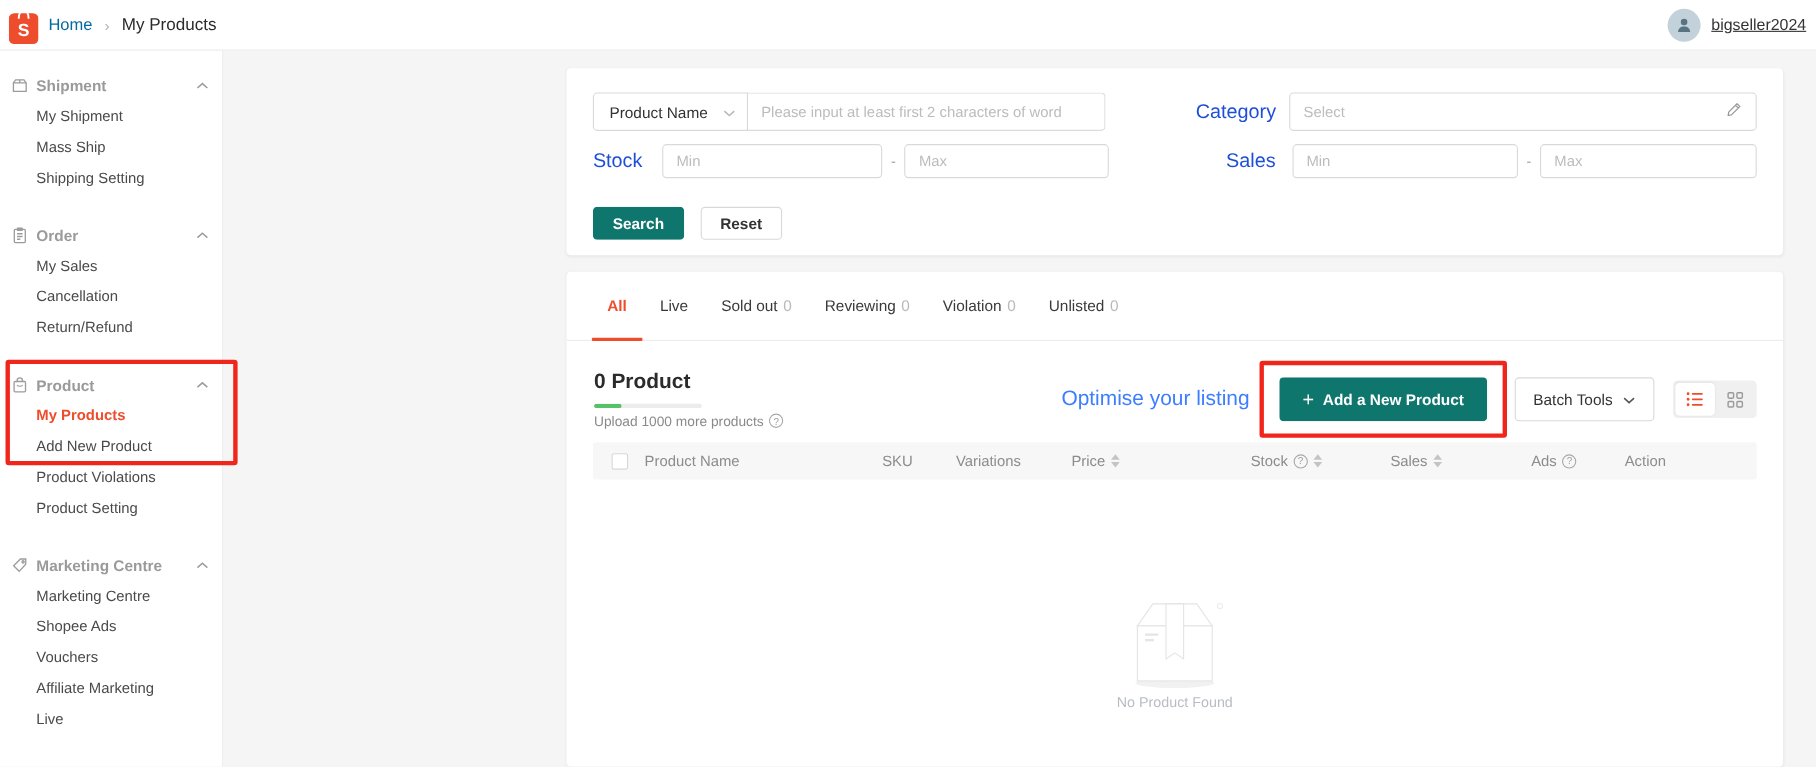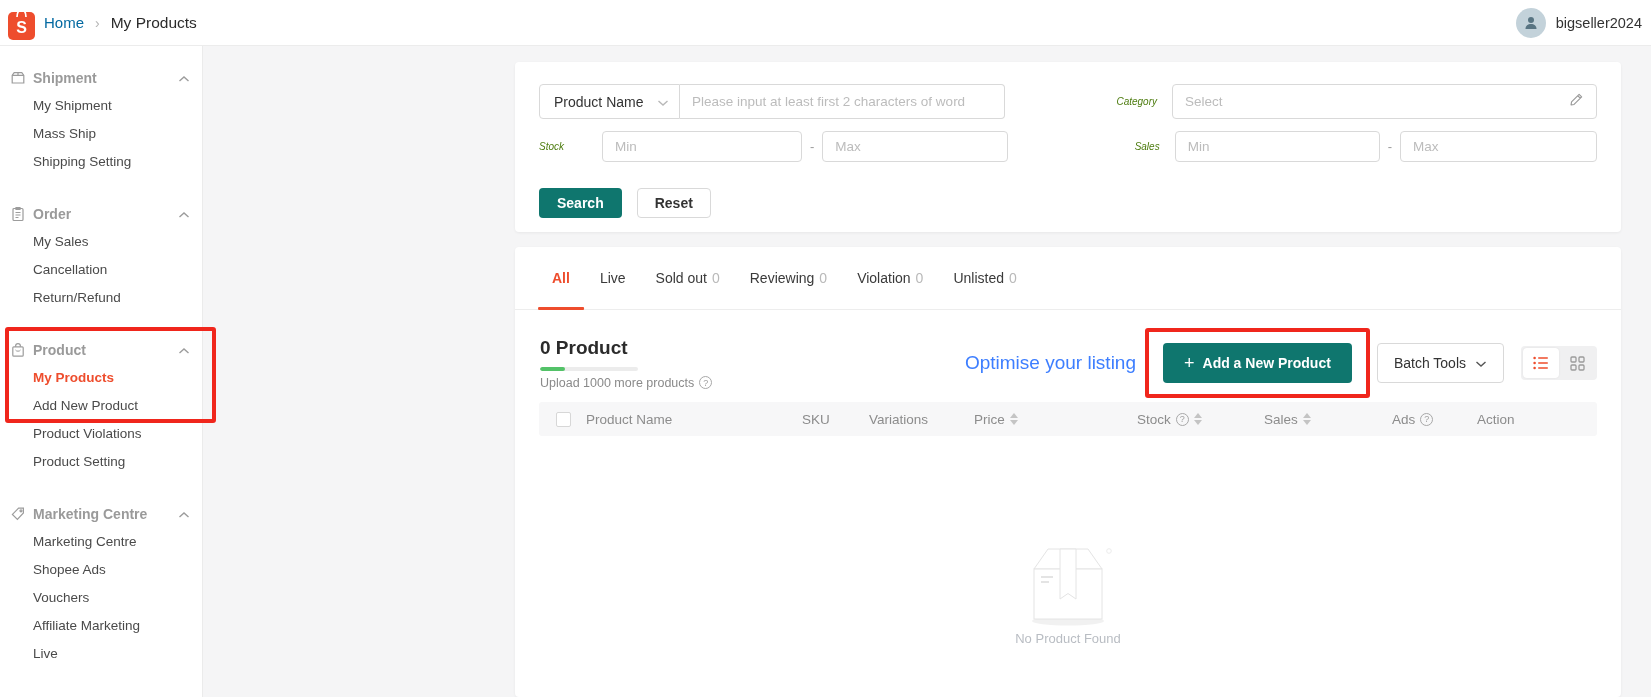--- a/index.html
+++ b/index.html
@@ -6,21 +6,21 @@
   html, body { width: 1651px; height: 697px; overflow: hidden; }
   body { font-family: "Liberation Sans", "DejaVu Sans", sans-serif; background: #f5f5f6; color: #333; }
 
   
   .topbar { height: 46px; background: #fff; border-bottom: 1px solid #ececec;
             display: flex; align-items: center; padding: 0 9px 0 8px; position: relative; z-index: 5; }
   .logo { width: 27px; height: 34px; margin-right: 9px; display: flex; align-items: flex-end; }
   .crumb-home { color: #0369a1; font-size: 15px; cursor: pointer; }
   .crumb-sep { color: #b5b5b5; font-size: 14px; margin: 0 11px; }
   .crumb-current { color: #2b2b2b; font-size: 15.5px; font-weight: 500; }
-  .topbar-right { margin-left: auto; display: flex; align-items: center; }
+  .topbar-right { margin-left: auto; display: flex; align-items: center; text-decoration: underline; }
   .avatar { width: 30px; height: 30px; border-radius: 50%; background: #c3d2da; display: flex; align-items: center; justify-content: center; }
   .username { margin-left: 10px; font-size: 14.5px; color: #333; }
 
   
   .page-body { display: flex; height: 651px; }
   .sidebar { width: 203px; background: #fff; border-right: 1px solid #ebebeb;
              padding-top: 18px; position: relative; flex: none; }
   .content { flex: 1; padding: 16px 30px 0 312px; }
 
   
@@ -44,21 +44,21 @@
   .row2 { height: 31px; margin-top: 12px; }
   .row3 { height: 30px; margin-top: 26px; }
 
   .sel-box { width: 141px; height: 35px; border: 1px solid #d9d9d9; border-radius: 4px 0 0 4px;
              display: flex; align-items: center; padding: 0 10px 0 14px; font-size: 14px; color: #333; cursor: pointer; background:#fff; }
   .sel-box .chev { margin-left: auto; }
   .search-input { width: 325px; height: 35px; border: 1px solid #d9d9d9; border-left: none; border-radius: 0 4px 4px 0;
                   padding: 0 12px; font-size: 13.5px; color: #333; outline: none; }
   input::placeholder { color: #bcbcbc; }
 
-  .f-label { font-size: 10px; color: #4d7c0f; font-style: italic; }
+  .f-label { font-size: 18px; color: #1d4ed8; }
   .lbl-right { width: 70px; text-align: right; margin-right: 15px; flex: none; }
   .stock-label { width: 63px; flex: none; }
 
   .rng-input { height: 31px; border: 1px solid #d9d9d9; border-radius: 4px; padding: 0 12px; font-size: 13.5px; outline: none; }
   .rng-sep { color: #9b9b9b; margin: 0 8px; font-size: 13px; }
 
   .right-group { margin-left: auto; display: flex; align-items: center; }
   .cat-box { width: 425px; height: 35px; border: 1px solid #d9d9d9; border-radius: 4px; display: flex; align-items: center;
              padding: 0 12px; cursor: pointer; background: #fff; }
   .cat-placeholder { color: #bcbcbc; font-size: 13.5px; }

